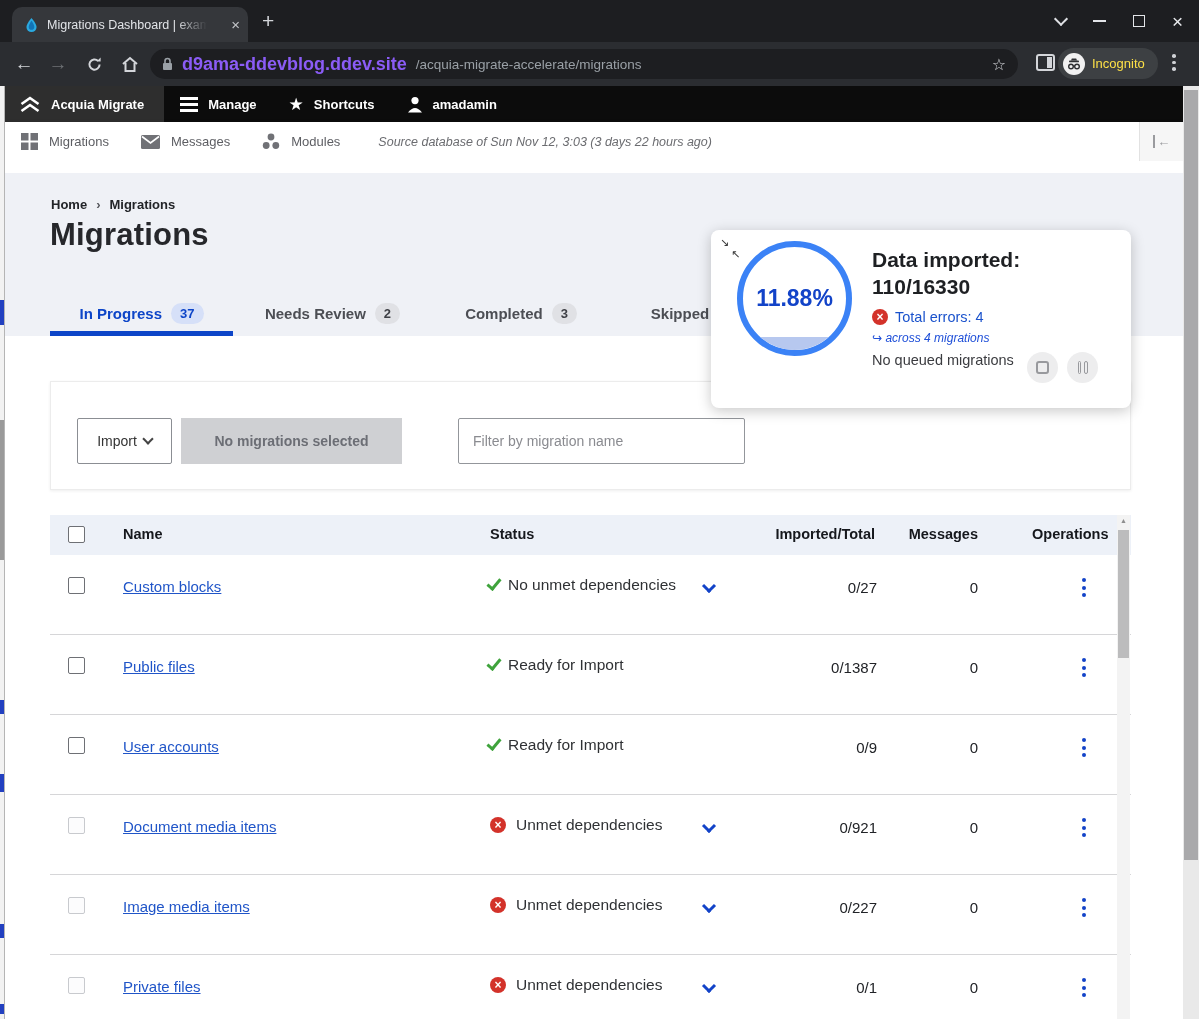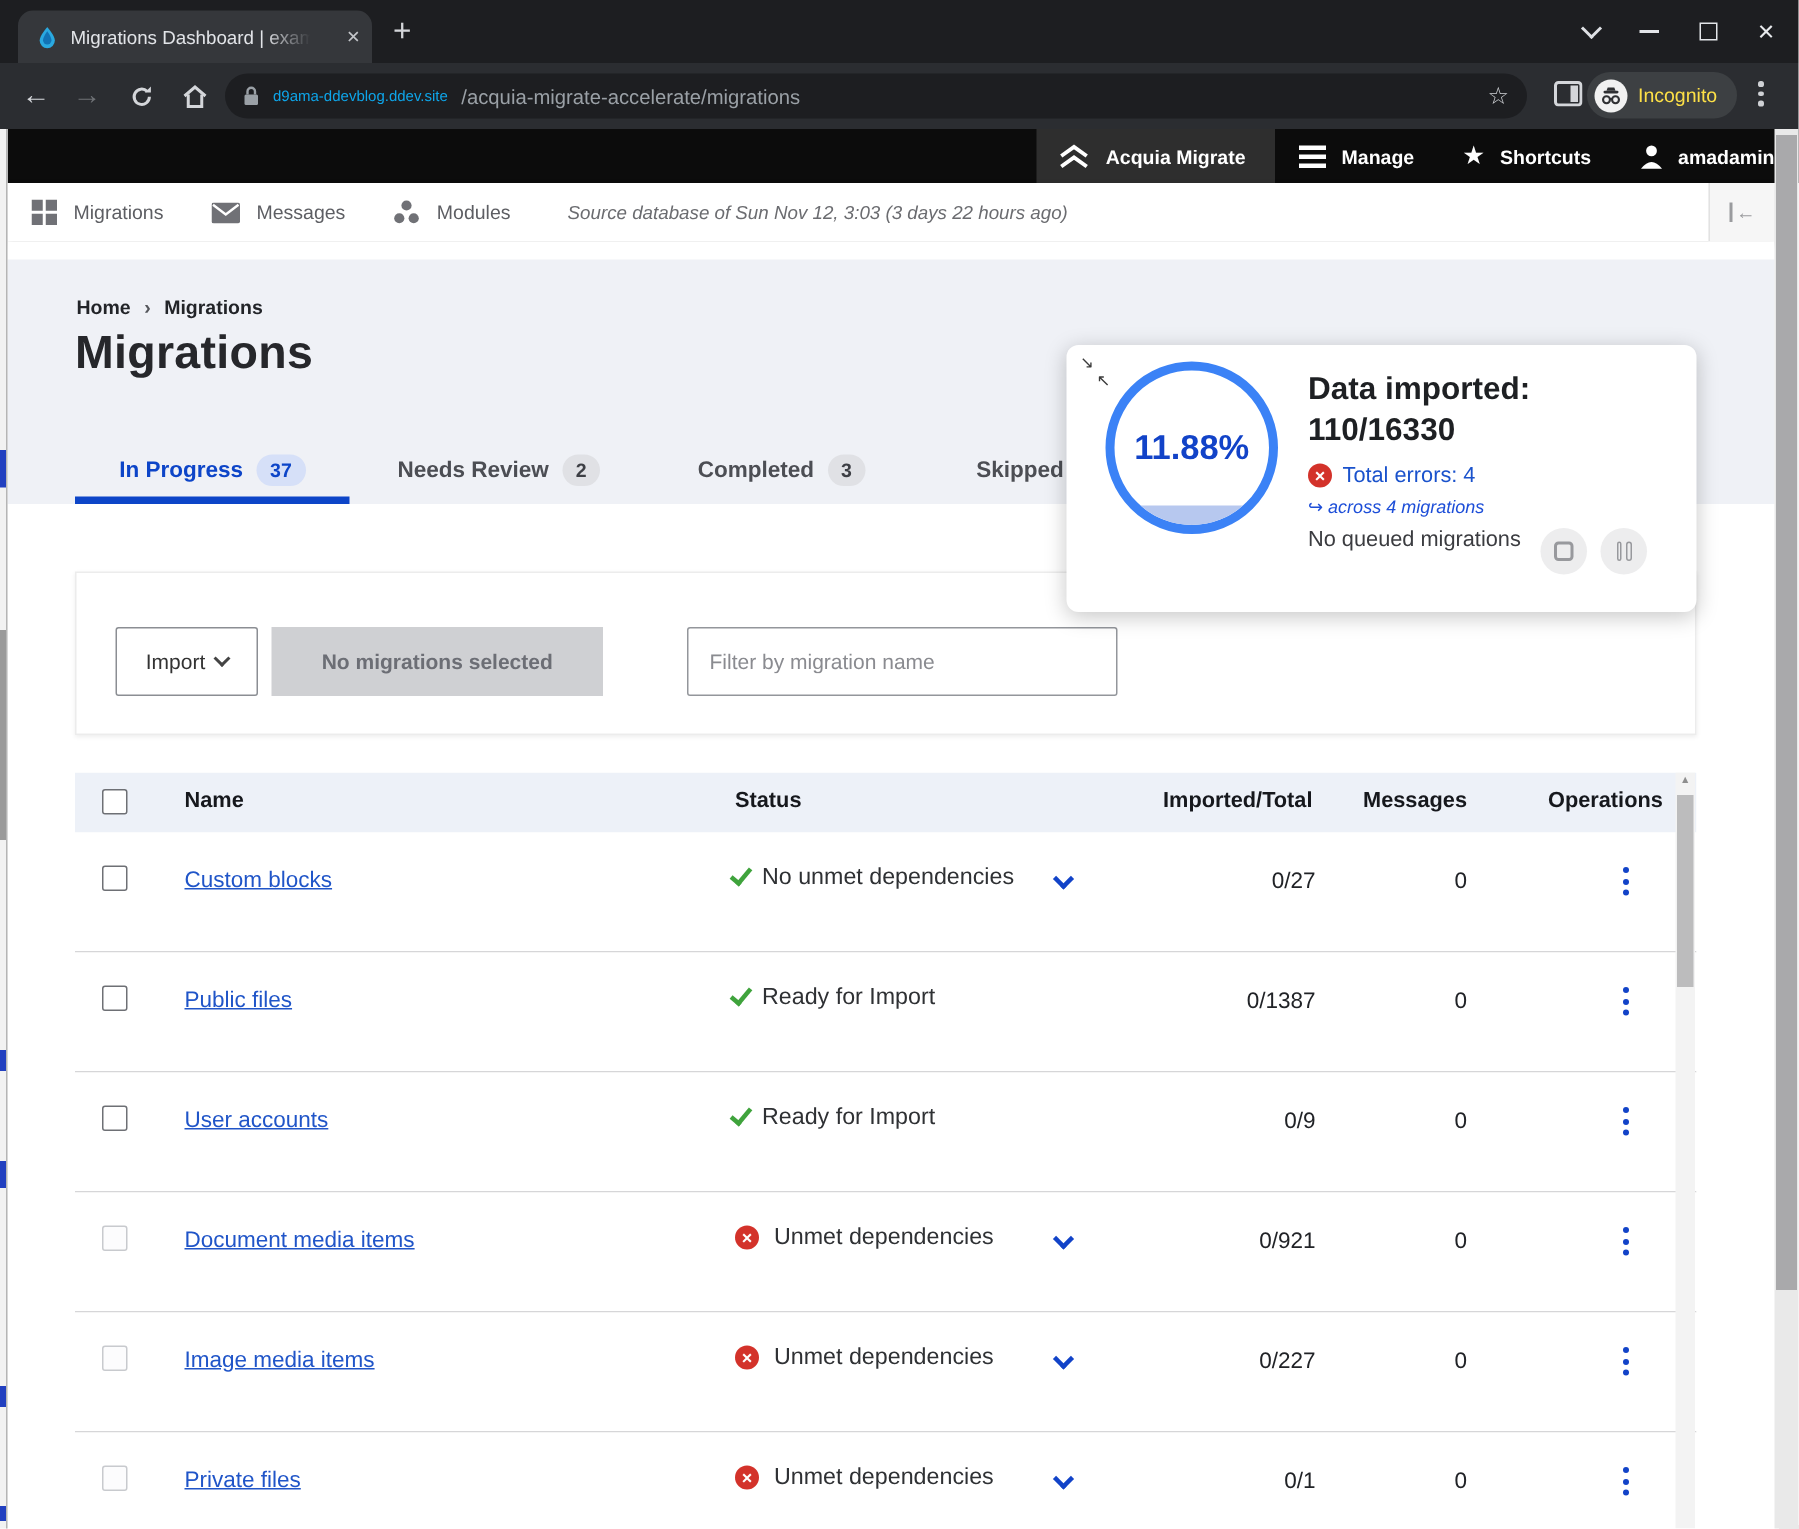--- a/index.html
+++ b/index.html
@@ -22,35 +22,35 @@
     transform:rotate(45deg); margin-top:-4px; }
   .wc-min { width:13px; height:2px; background:#e3e5e9; }
   .wc-max { width:12px; height:12px; border:1.5px solid #e3e5e9; }
   .wc-close { color:#e9ebee; font-size:19px; line-height:1; }
 
   .navbar { position:absolute; left:0; top:42px; width:1199px; height:44px; background:#2b2d31; }
   .nav-ico { position:absolute; top:10px; width:24px; height:24px; display:flex; align-items:center; justify-content:center;
     color:#d4d6da; font-size:19px; }
   .urlbar { position:absolute; left:150px; top:7px; width:868px; height:30px; background:#1d1e21; border-radius:15px;
     display:flex; align-items:center; padding:0 12px; gap:9px; }
-  .url-domain { color:#0ea5e9; font-size:10px; font-weight:normal; }
+  .url-domain { color:#8b5cf6; font-size:18px; font-weight:bold; }
   .url-path { color:#9aa0a6; font-size:13.5px; }
   .url-star { margin-left:auto; color:#cfd1d5; font-size:16px; }
   .sidepanel { position:absolute; left:1036px; top:12px; }
   .incog { position:absolute; left:1058px; top:6px; height:31px; background:#3d4043; border-radius:16px;
     display:flex; align-items:center; gap:7px; padding:0 13px 0 5px; }
   .incog-circle { width:22px; height:22px; border-radius:50%; background:#f1f1f1; display:flex; align-items:center; justify-content:center; }
   .incog-label { color:#fde047; font-size:13px; }
   .kebab-v { display:flex; flex-direction:column; gap:3px; }
   .kebab-v i { width:3.5px; height:3.5px; border-radius:50%; background:#cfd1d5; }
   .browser-kebab { position:absolute; left:1172px; top:12px; }
 
   
   .adminbar { position:absolute; left:5px; top:86px; width:1194px; height:36px; background:#0c0c0c;
-    display:flex; align-items:stretch;justify-content:flex-end; }
+    display:flex; align-items:stretch; }
   .admin-item { display:flex; align-items:center; gap:10px; padding:0 16px; color:#fff; font-size:13px; font-weight:bold; }
   .admin-item.first { background:#2e2e2e; padding:0 20px 0 14px; }
   .hamburger { width:18px; height:15px; position:relative; }
   .hamburger i { position:absolute; left:0; width:18px; height:3.2px; background:#fff; }
   .hamburger i:nth-child(1){top:0} .hamburger i:nth-child(2){top:6px} .hamburger i:nth-child(3){top:12px}
   .admin-star { color:#fff; font-size:17px; }
 
   .secondbar { position:absolute; left:5px; top:122px; width:1178px; height:39px; background:#fff;
     box-shadow:0 2px 4px rgba(0,0,0,.28); display:flex; align-items:center; }
   .second-item { display:flex; align-items:center; gap:11px; padding:0 16px; color:#5d5e63; font-size:13px; }

